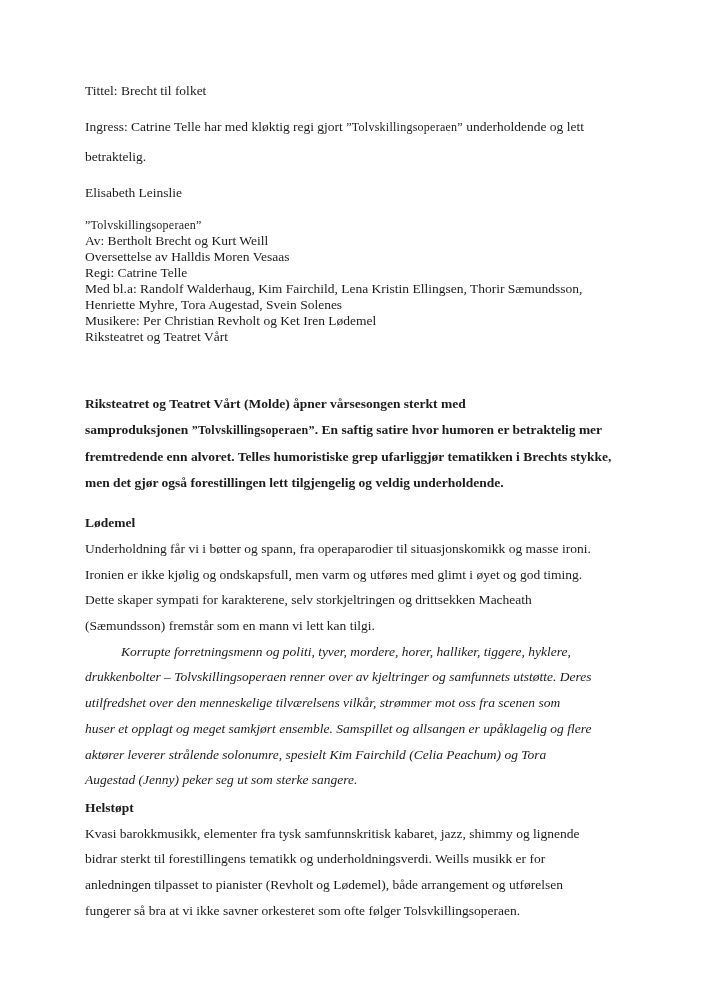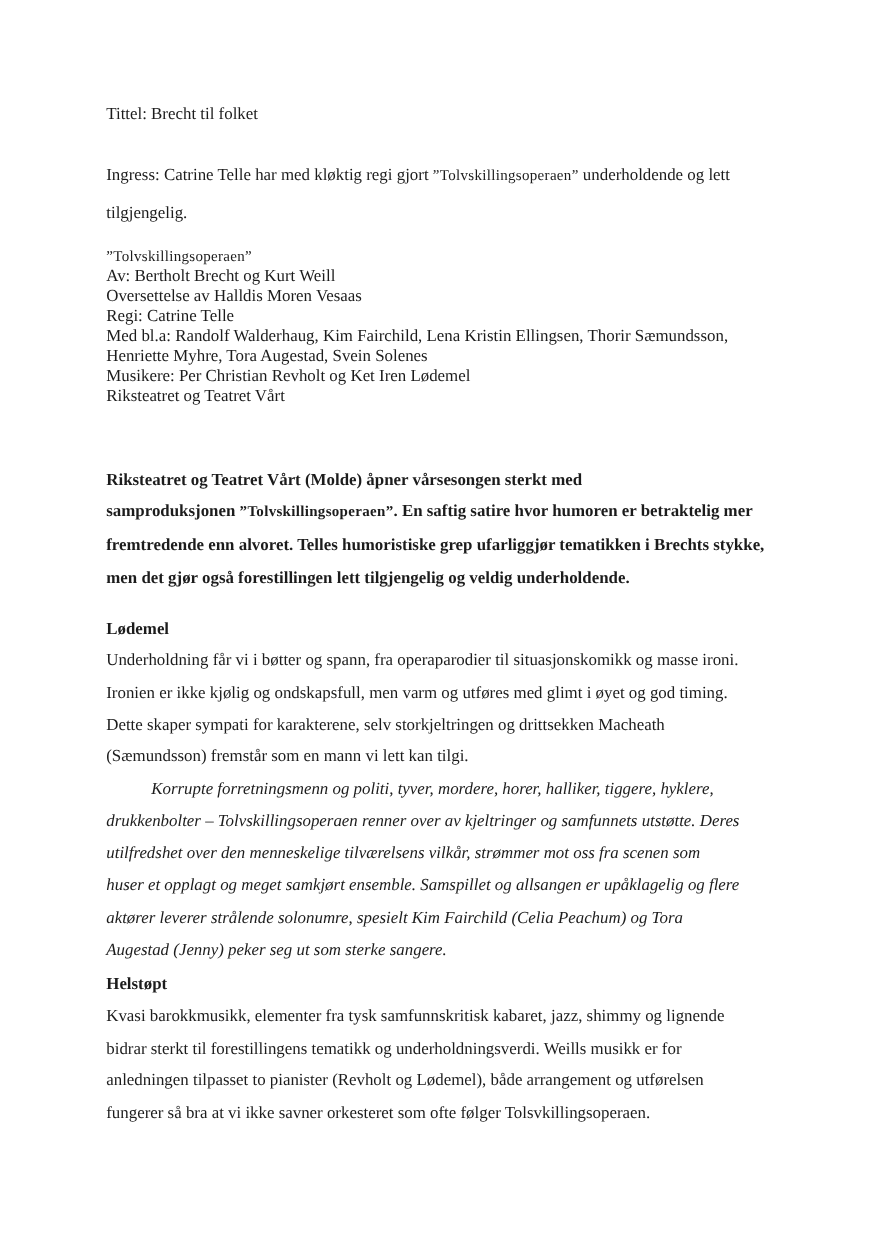--- a/index.html
+++ b/index.html
@@ -18,21 +18,21 @@
     font-family: "Liberation Serif", serif;
     color: #1c1c1c;
   }
   .block {
     font-size: 13.5px;
     line-height: 25.7px;
     margin: 0;
   }
   .ingress {
     line-height: 30px;
-    margin-top: 21px;
+    margin-top: 8px;
   }
   .credits {
     line-height: 16px;
   }
   .heading {
     font-weight: bold;
   }
   .indented {
     text-indent: 36px;
     font-style: italic;
@@ -46,21 +46,22 @@
   [data-name="credits-block"]            { margin-top: 12px; }
   [data-name="paragraph-intro"]          { margin-top: 46px; font-weight: bold; }
   [data-name="section-heading-samkjort"] { margin-top: 15px; }
   [data-name="section-heading-helstopt"] { margin-top: 2px; }
 </style>
 </head>
 <body>
 
 <div class="page" data-name="document-page">
     <div class="block para" data-name="title-line"><span data-name="text-run">Tittel: Brecht til folket</span></div>
-    <div class="block para ingress" data-name="ingress"><span data-name="text-run">Ingress: Catrine Telle har med kløktig regi gjort </span><span class="alt" data-name="quoted-title-text">”Tolvskillingsoperaen”</span><span data-name="text-run"> underholdende og lett</span><br><span data-name="text-run">tilgjengelig.</span></div>
+    <div class="block para ingress" data-name="ingress"><span data-name="text-run">Ingress: Catrine Telle har med kløktig regi gjort </span><span class="alt" data-name="quoted-title-text">”Tolvskillingsoperaen”</span><span data-name="text-run"> underholdende og lett</span><br><span data-name="text-run">betraktelig.</span></div>
+    <div class="block para" data-name="byline"><span data-name="text-run">Elisabeth Leinslie</span></div>
     <div class="block credits" data-name="credits-block"><span class="alt" data-name="quoted-title-text">”Tolvskillingsoperaen”</span><br><span data-name="text-run">Av: Bertholt Brecht og Kurt Weill</span><br><span data-name="text-run">Oversettelse av Halldis Moren Vesaas</span><br><span data-name="text-run">Regi: Catrine Telle</span><br><span data-name="text-run">Med bl.a: Randolf Walderhaug, Kim Fairchild, Lena Kristin Ellingsen, Thorir Sæmundsson,</span><br><span data-name="text-run">Henriette Myhre, Tora Augestad, Svein Solenes</span><br><span data-name="text-run">Musikere: Per Christian Revholt og Ket Iren Lødemel</span><br><span data-name="text-run">Riksteatret og Teatret Vårt</span></div>
     <div class="block para body" data-name="paragraph-intro"><span data-name="text-run">Riksteatret og Teatret Vårt (Molde) åpner vårsesongen sterkt med</span><br><span data-name="text-run">samproduksjonen </span><span class="alt" data-name="quoted-title-text">”Tolvskillingsoperaen”</span><span data-name="text-run">. En saftig satire hvor humoren er betraktelig mer</span><br><span data-name="text-run">fremtredende enn alvoret. Telles humoristiske grep ufarliggjør tematikken i Brechts stykke,</span><br><span data-name="text-run">men det gjør også forestillingen lett tilgjengelig og veldig underholdende.</span></div>
     <div class="block para heading" data-name="section-heading-samkjort"><span data-name="text-run">Lødemel</span></div>
     <div class="block para body" data-name="paragraph-samkjort-1"><span data-name="text-run">Underholdning får vi i bøtter og spann, fra operaparodier til situasjonskomikk og masse ironi.</span><br><span data-name="text-run">Ironien er ikke kjølig og ondskapsfull, men varm og utføres med glimt i øyet og god timing.</span><br><span data-name="text-run">Dette skaper sympati for karakterene, selv storkjeltringen og drittsekken Macheath</span><br><span data-name="text-run">(Sæmundsson) fremstår som en mann vi lett kan tilgi.</span></div>
     <div class="block para body indented" data-name="paragraph-samkjort-2"><span data-name="text-run">Korrupte forretningsmenn og politi, tyver, mordere, horer, halliker, tiggere, hyklere,</span><br><span data-name="text-run">drukkenbolter – Tolvskillingsoperaen renner over av kjeltringer og samfunnets utstøtte. Deres</span><br><span data-name="text-run">utilfredshet over den menneskelige tilværelsens vilkår, strømmer mot oss fra scenen som</span><br><span data-name="text-run">huser et opplagt og meget samkjørt ensemble. Samspillet og allsangen er upåklagelig og flere</span><br><span data-name="text-run">aktører leverer strålende solonumre, spesielt Kim Fairchild (Celia Peachum) og Tora</span><br><span data-name="text-run">Augestad (Jenny) peker seg ut som sterke sangere.</span></div>
     <div class="block para heading" data-name="section-heading-helstopt"><span data-name="text-run">Helstøpt</span></div>
     <div class="block para body" data-name="paragraph-helstopt"><span data-name="text-run">Kvasi barokkmusikk, elementer fra tysk samfunnskritisk kabaret, jazz, shimmy og lignende</span><br><span data-name="text-run">bidrar sterkt til forestillingens tematikk og underholdningsverdi. Weills musikk er for</span><br><span data-name="text-run">anledningen tilpasset to pianister (Revholt og Lødemel), både arrangement og utførelsen</span><br><span data-name="text-run">fungerer så bra at vi ikke savner orkesteret som ofte følger Tolsvkillingsoperaen.</span></div>
   </div>
 
 </body></html>

